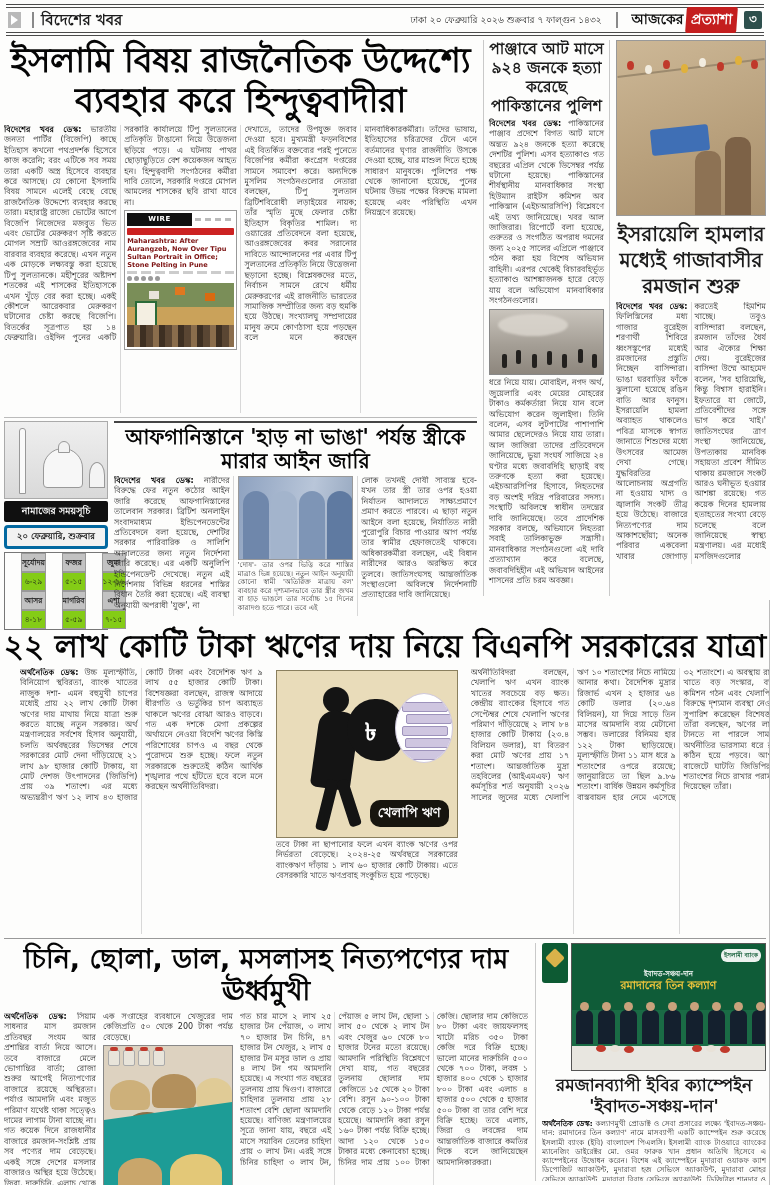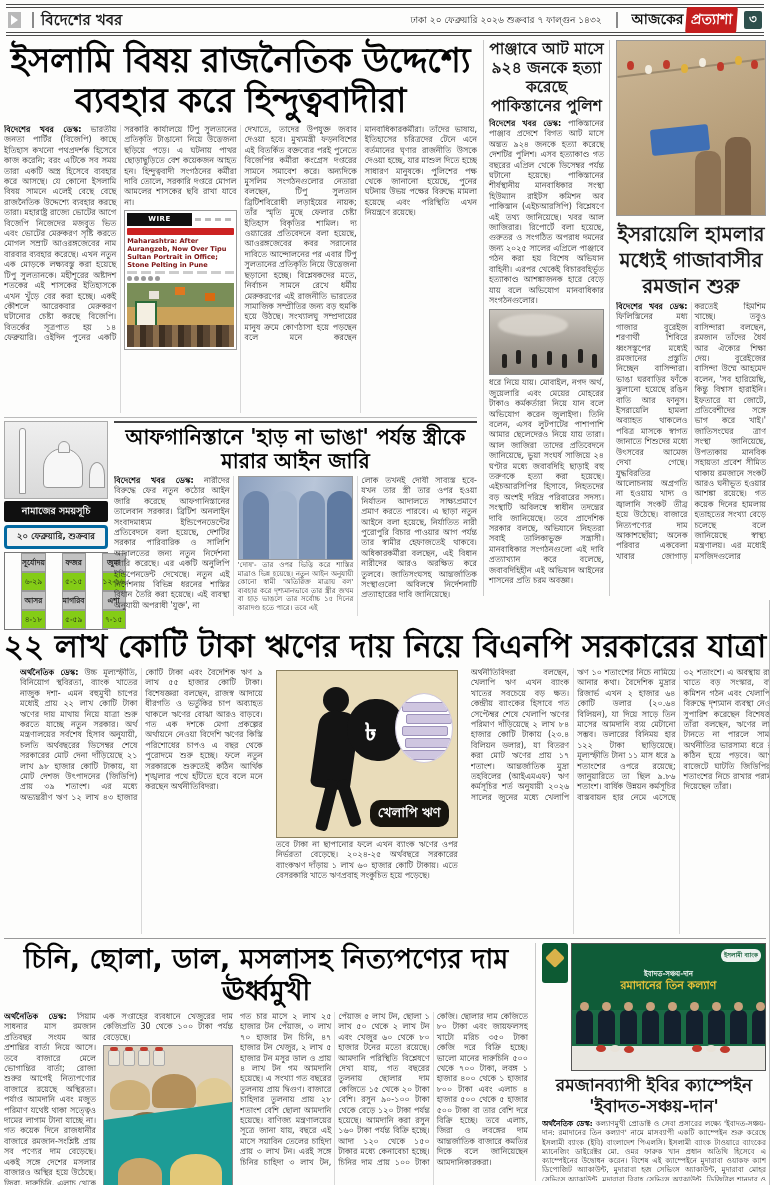--- a/index.html
+++ b/index.html
@@ -319,21 +319,21 @@
 
   <div class="bottom">
     <div class="bot-left">
       <div class="h-com">চিনি, ছোলা, ডাল, মসলাসহ নিত্যপণ্যের দাম ঊর্ধ্বমুখী</div>
       <div class="com-body">
         <div class="com-c1 body-txt">
           <span class="dl">অর্থনৈতিক ডেস্ক:</span>
           <span>সিয়াম সাধনার মাস রমজান প্রতিবছর সংযম আর প্রশান্তির বার্তা নিয়ে আসে। তবে বাজারে মেলে ভোগান্তির বার্তা; রোজা শুরুর আগেই নিত্যপণ্যের বাজারে রয়েছে অস্থিরতা। পর্যাপ্ত আমদানি এবং মজুত পরিমাণ যথেষ্ট থাকা সত্ত্বেও দামের লাগাম টানা যাচ্ছে না। গত কয়েক দিনে রাজধানীর বাজারে রমজান-সংশ্লিষ্ট প্রায় সব পণ্যের দাম বেড়েছে। একই সঙ্গে দেশের মসলার বাজারও অস্থির হয়ে উঠেছে। জিরা, দারুচিনি, এলাচ থেকে শুরু করে রসুন ও আদা- সব ধরনের মসলার দাম সাম্প্রতিক সময়ে বেড়েছে। ক্রেতাদের অভিযোগ, বাজার তদারকির ঘাটতির সুযোগ নিয়েই এই মূল্যবৃদ্ধি ঘটছে।</span>
         </div>
         <div class="com-c2">
-          <div class="body-txt">এক সপ্তাহের ব্যবধানে খেজুরের দাম কেজিপ্রতি 30 থেকে ১০০ টাকা পর্যন্ত বেড়েছে।</div>
+          <div class="body-txt">এক সপ্তাহের ব্যবধানে খেজুরের দাম কেজিপ্রতি ৫০ থেকে 200 টাকা পর্যন্ত বেড়েছে।</div>
           <div class="market">
             <span class="jarrow">
               <span class="jar"></span>
                 <span class="jar"></span>
                 <span class="jar"></span>
                 <span class="jar"></span>
             </span>
             <span class="mound" style="left:6px;top:34px;width:40px;height:30px;background:#cdb07a;"></span>
             <span class="mound" style="left:48px;top:28px;width:44px;height:34px;background:#b3905c;"></span>
             <span class="mound" style="left:92px;top:32px;width:36px;height:30px;background:#e0cb96;"></span>

